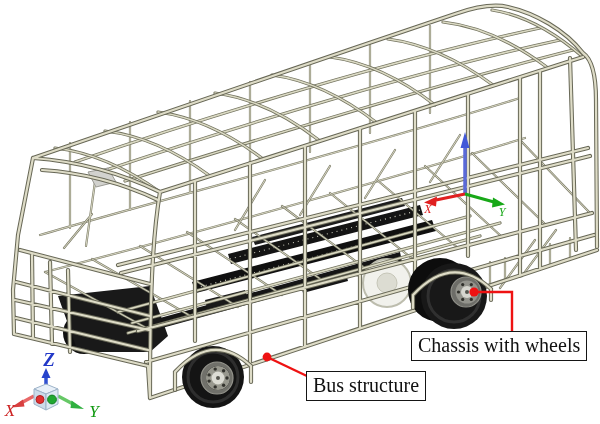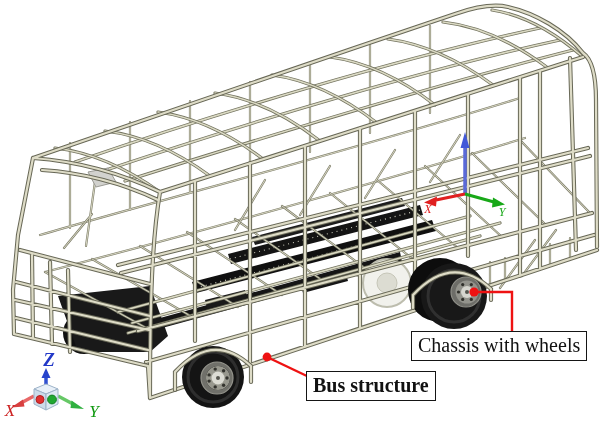--- a/index.html
+++ b/index.html
@@ -175,15 +175,15 @@
       <polygon points="58,389 46,394 46,410 58,404" fill="#dde8f2" stroke="#9db3c8" stroke-width="1"></polygon>
       <circle cx="40" cy="399.5" r="4" fill="#e03030" stroke="#b02020" stroke-width="1"></circle>
       <circle cx="52" cy="399.5" r="4.4" fill="#20a830" stroke="#108020" stroke-width="1"></circle>
     </g>
     <text x="49" y="366" class="axis-label" font-size="19" font-weight="bold" fill="#2238c8" text-anchor="middle">Z</text>
     <text x="10" y="416" class="axis-label" font-size="17" fill="#cc2222" text-anchor="middle">X</text>
     <text x="94" y="417" class="axis-label" font-size="17" fill="#119911" text-anchor="middle">Y</text>
   </g>
 </svg>
 
-  <div class="callout" style="left:306px;top:371px;font-weight:bold;">Bus structure</div>
+  <div class="callout" style="left:306px;top:371px;">Bus structure</div>
   <div class="callout" style="left:411px;top:331px;">Chassis with wheels</div>
 </div>
 
 </body></html>

